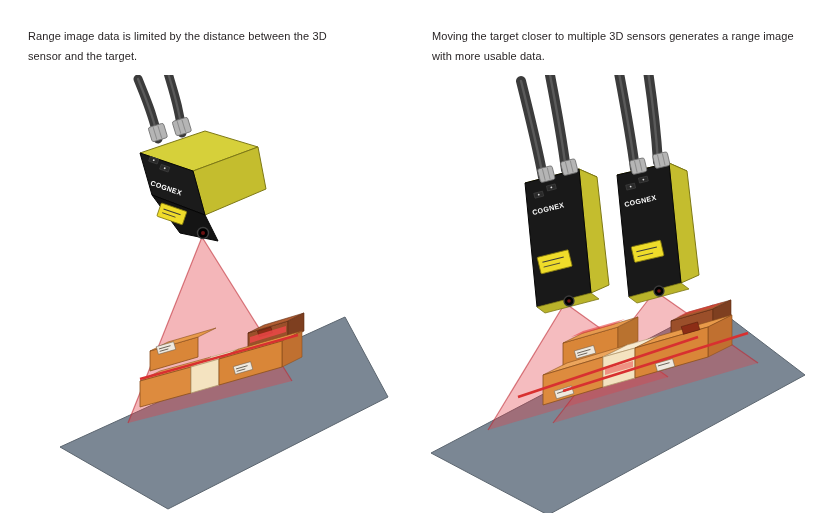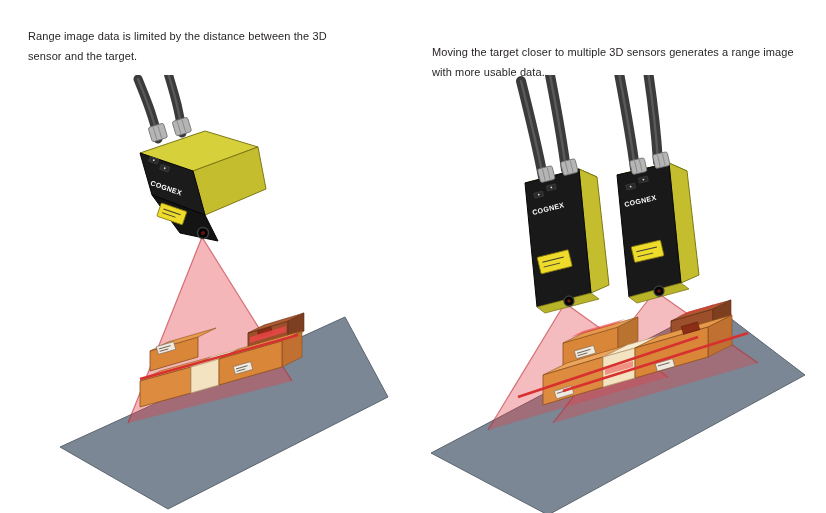--- a/index.html
+++ b/index.html
@@ -5,21 +5,21 @@
   html,body{margin:0;padding:0;}
   body{
     width:826px;height:513px;background:#ffffff;overflow:hidden;
     position:relative;font-family:"Liberation Sans",sans-serif;
   }
   .caption{
     position:absolute;font-size:11px;line-height:20px;color:#231f20;
     letter-spacing:0.1px;
   }
   .caption-left{left:28px;top:26px;width:334px;}
-  .caption-right{left:432px;top:42px;width:376px;}
+  .caption-right{left:432px;top:26px;width:376px;}
   svg.panel{position:absolute;display:block;}
   .panel-left{left:0;top:75px;width:400px;height:438px;}
   .panel-right{left:413px;top:75px;width:413px;height:438px;}
   .brand-text{font-size:7px;font-weight:bold;fill:#ffffff;letter-spacing:0.4px;}
 </style>
 </head>
 <body>
 
 <div class="caption caption-left">Range image data is limited by the distance between the 3D sensor and the target.</div>
 <div class="caption caption-right">Moving the target closer to multiple 3D sensors generates a range image with more usable data.</div>

